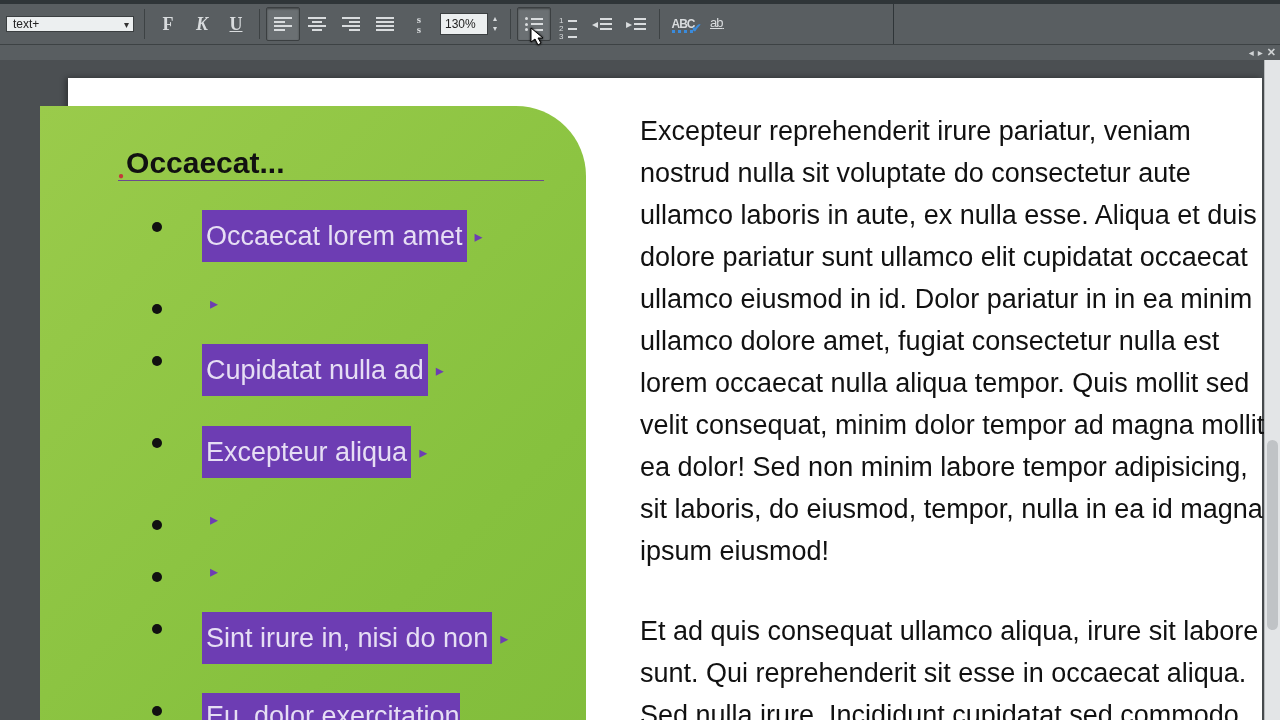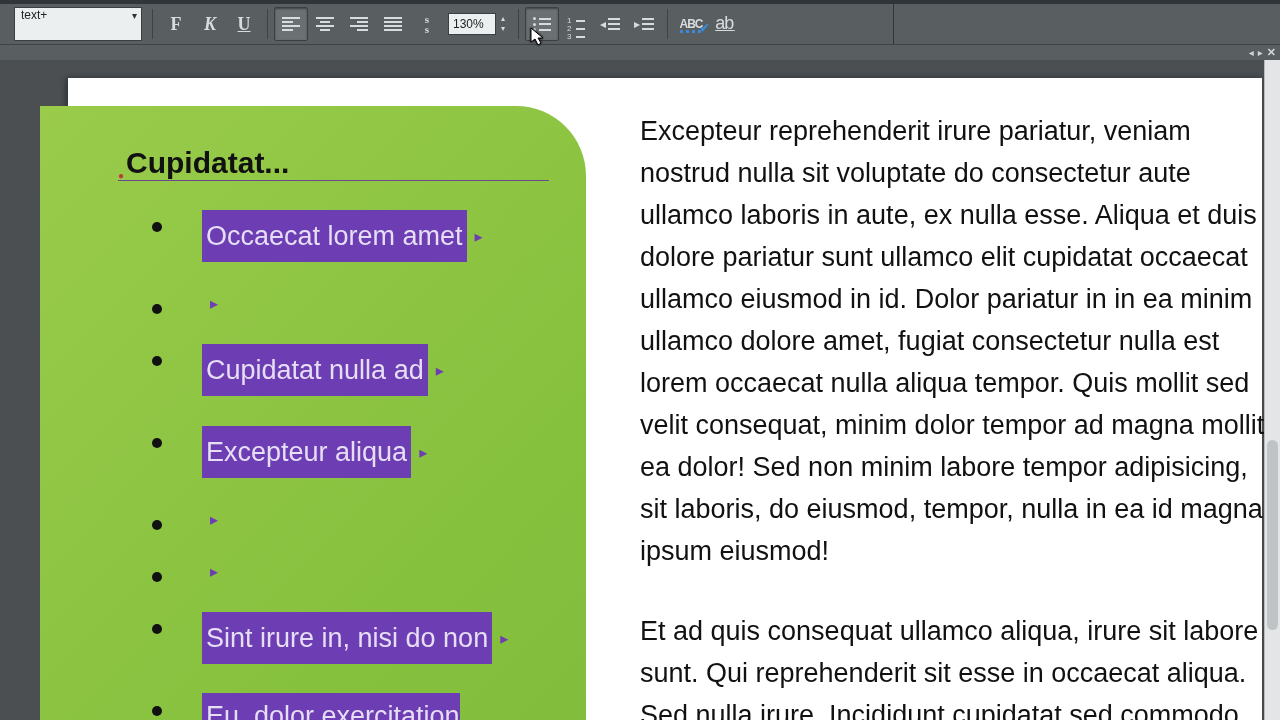--- a/index.html
+++ b/index.html
@@ -20,29 +20,29 @@
   }
   .toolbar .sep {
     width: 1px;
     height: 30px;
     background: #3d4244;
     margin: 0 6px;
   }
   .tb-select {
     background: #eceff0;
     border: 1px solid #3b3f41;
-    height: 34px;
+    height: 16px;
     font-size: 12px;
     padding: 0 18px 0 6px;
-    margin: 0 4px 0 10px;
+    margin: 0 4px 0 2px;
     width: 128px;
     color: #222;
     position: relative;
     display: flex;
-    align-items: flex-start;
+    align-items: flex-end;
   }
   .tb-select::after {
     content: "▾";
     position: absolute;
     right: 4px;
     top: 2px;
     font-size: 10px;
     color: #333;
   }
   .tb-btn {
@@ -92,21 +92,21 @@
 
   .indent-icon { display:flex; align-items:center; gap:2px; color:#d9dcde; font-size:12px; }
   .indent-lines { width:12px; height:12px; display:flex; flex-direction:column; justify-content:space-between; }
   .indent-lines span { height:2px; background:#d9dcde; }
 
   .spellcheck-icon { font-size:12px; color:#d9dcde; position:relative; font-weight:600; letter-spacing:-1px; }
   .spellcheck-icon .wave { position:absolute; left:0; right:0; bottom:-2px; height:3px;
     background: repeating-linear-gradient(90deg,#3a8bdc 0 3px, transparent 3px 6px); }
   .spellcheck-icon .check { position:absolute; right:-6px; bottom:-4px; color:#3a8bdc; font-size:12px; }
 
-  .ab-icon { font-size:18px; color:#d9dcde; text-decoration:underline; letter-spacing:-1px; }
+  .ab-icon { font-size:13px; color:#d9dcde; text-decoration:underline; letter-spacing:-1px; }
   .ab-icon sub{font-size:9px;}
 
   .tb-tail { flex:1; }
   .tb-right-border { width:1px; height:40px; background:#2f3538; position:absolute; right:386px; top:0; }
 
   
   .subbar {
     height: 16px;
     background: #595e61;
     border-top:1px solid #3d4244;
@@ -357,21 +357,21 @@
   <span class="close">✕</span>
 </div>
 
 <div class="workspace">
   <div class="canvas-gutter"></div>
 
   <div class="page">
 
     <div class="card">
       <div class="card-title">
-        <span class="dot-u">●</span><span>Cupidatat...</span>
+        <span class="dot-u">●</span><span>Occaecat...</span>
       </div>
       <ul class="svc-list">
         <li>
             <span class="bull"></span>
             <span class="link">Occaecat lorem amet</span>
             <span class="tri">▸</span>
           </li>
         <li>
             <span class="bull"></span>
             <span class="tri">▸</span>

